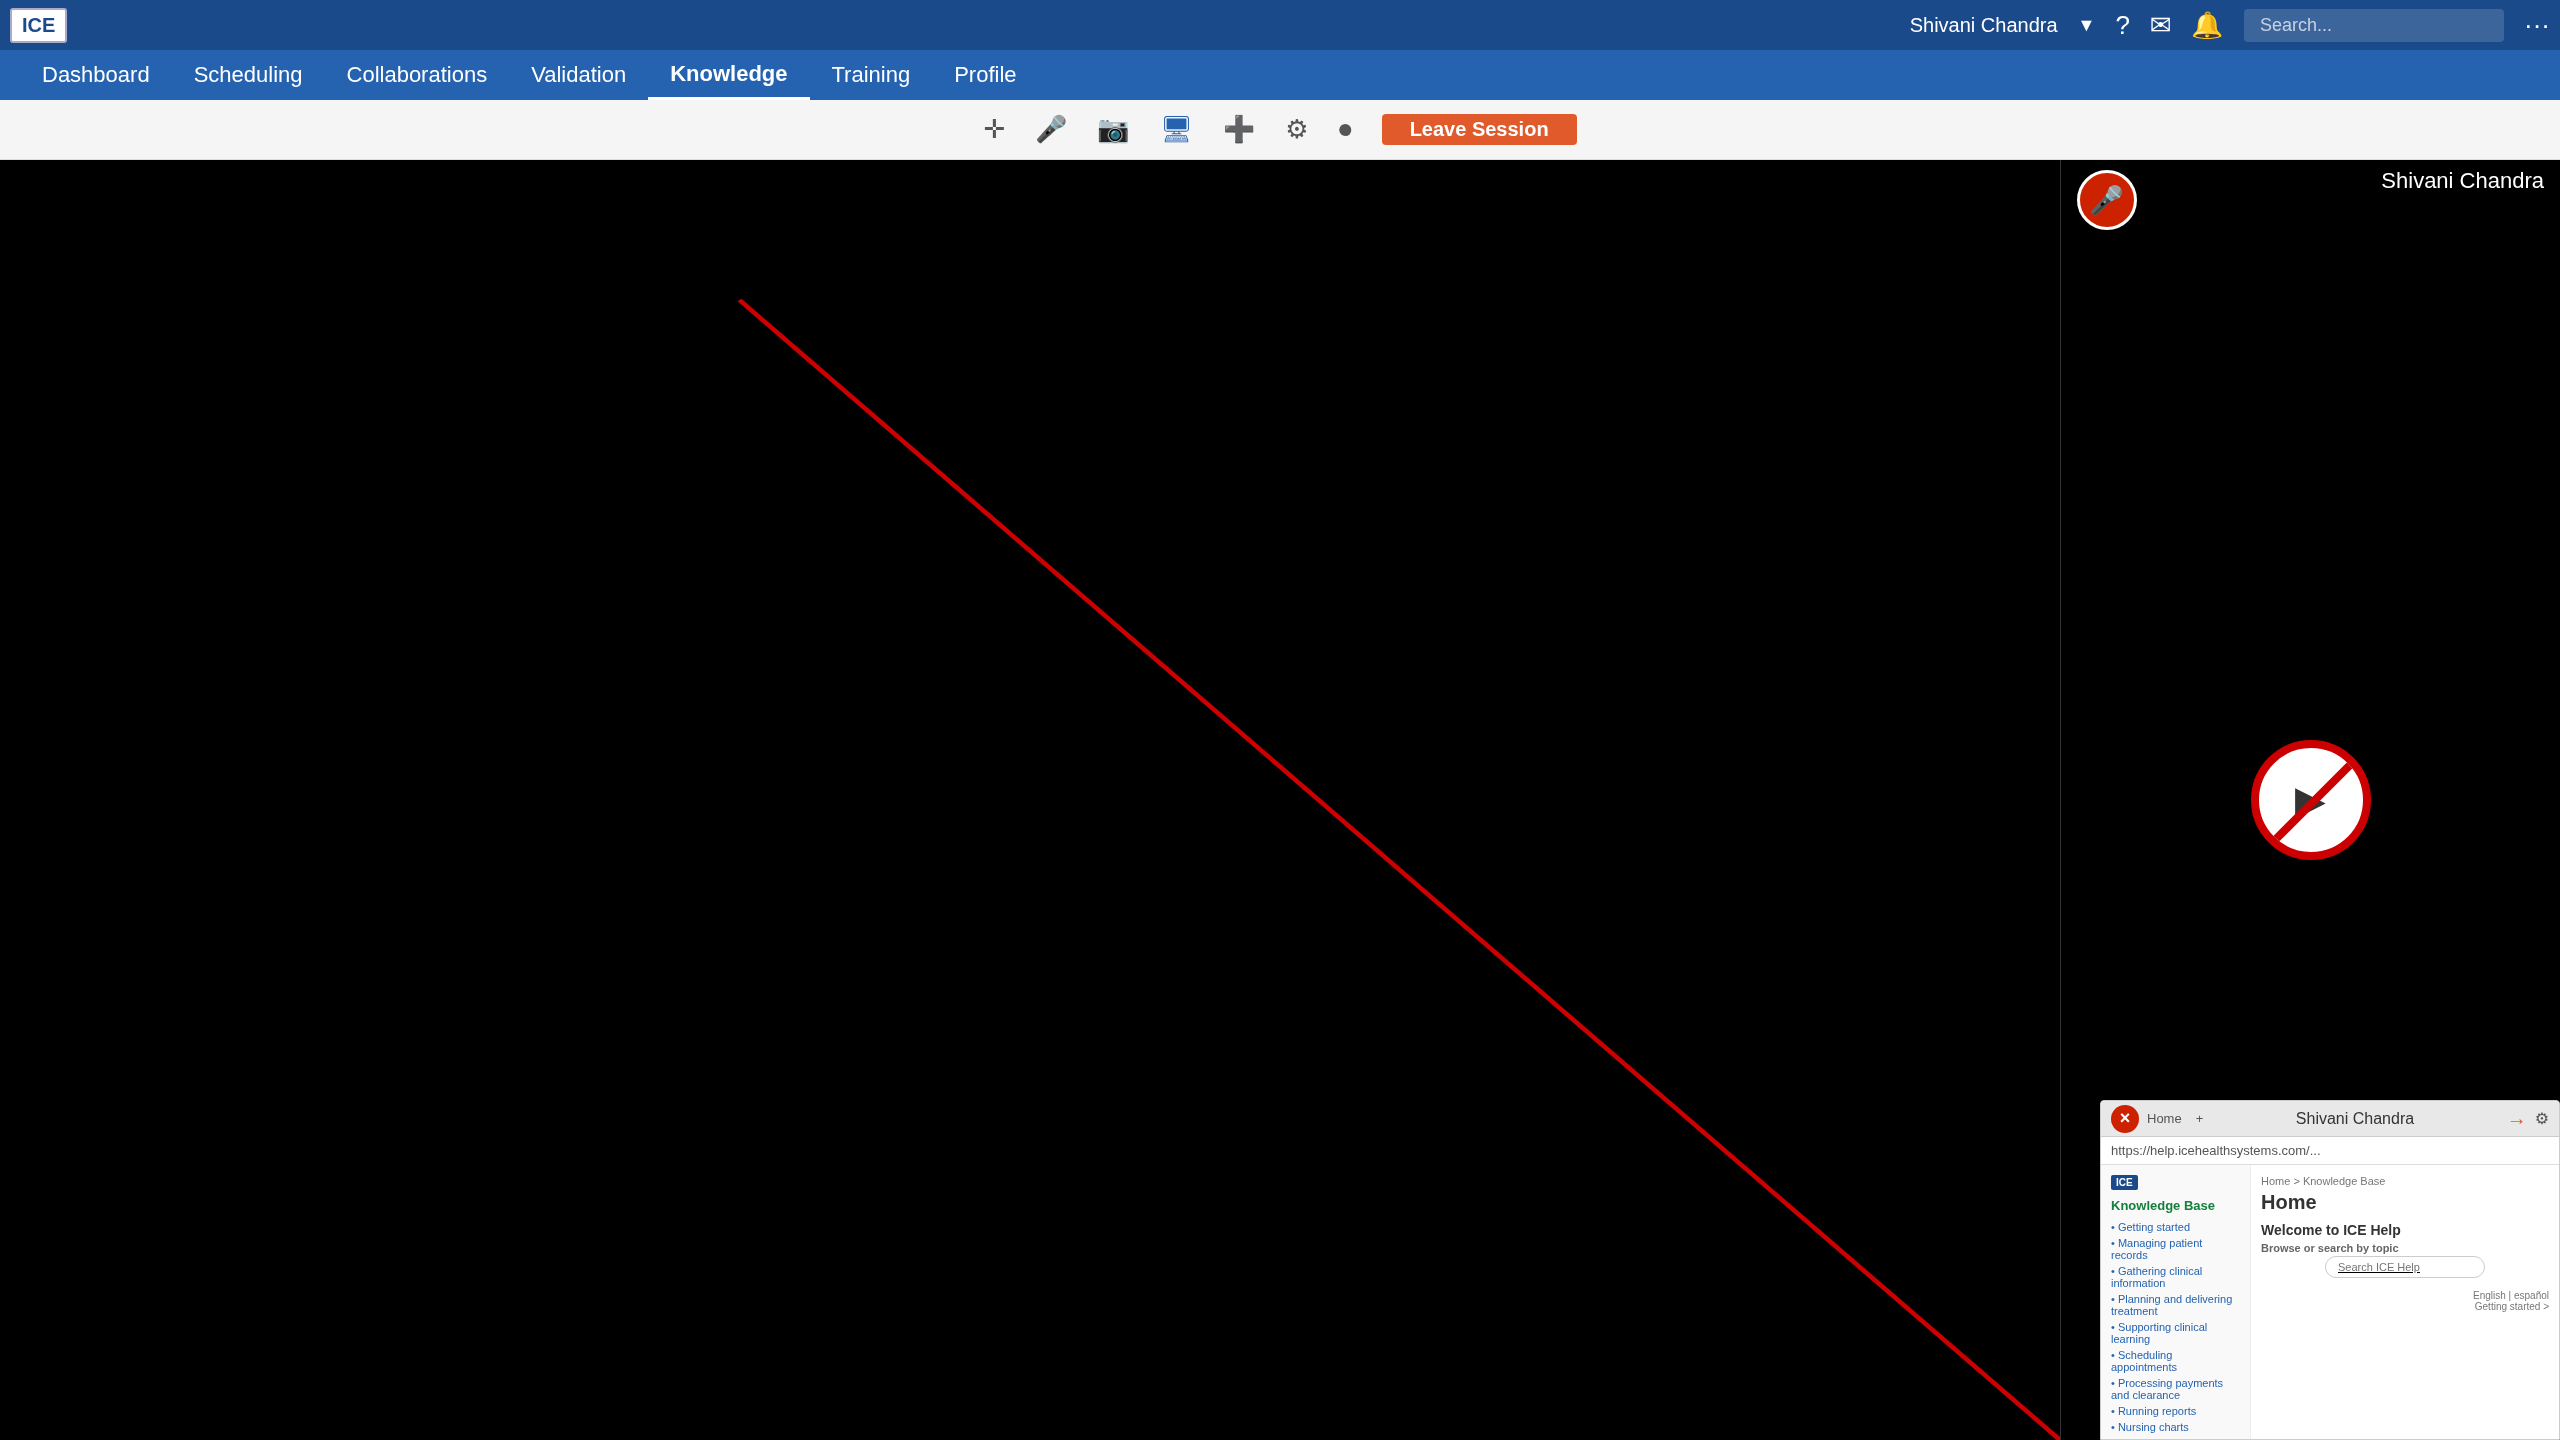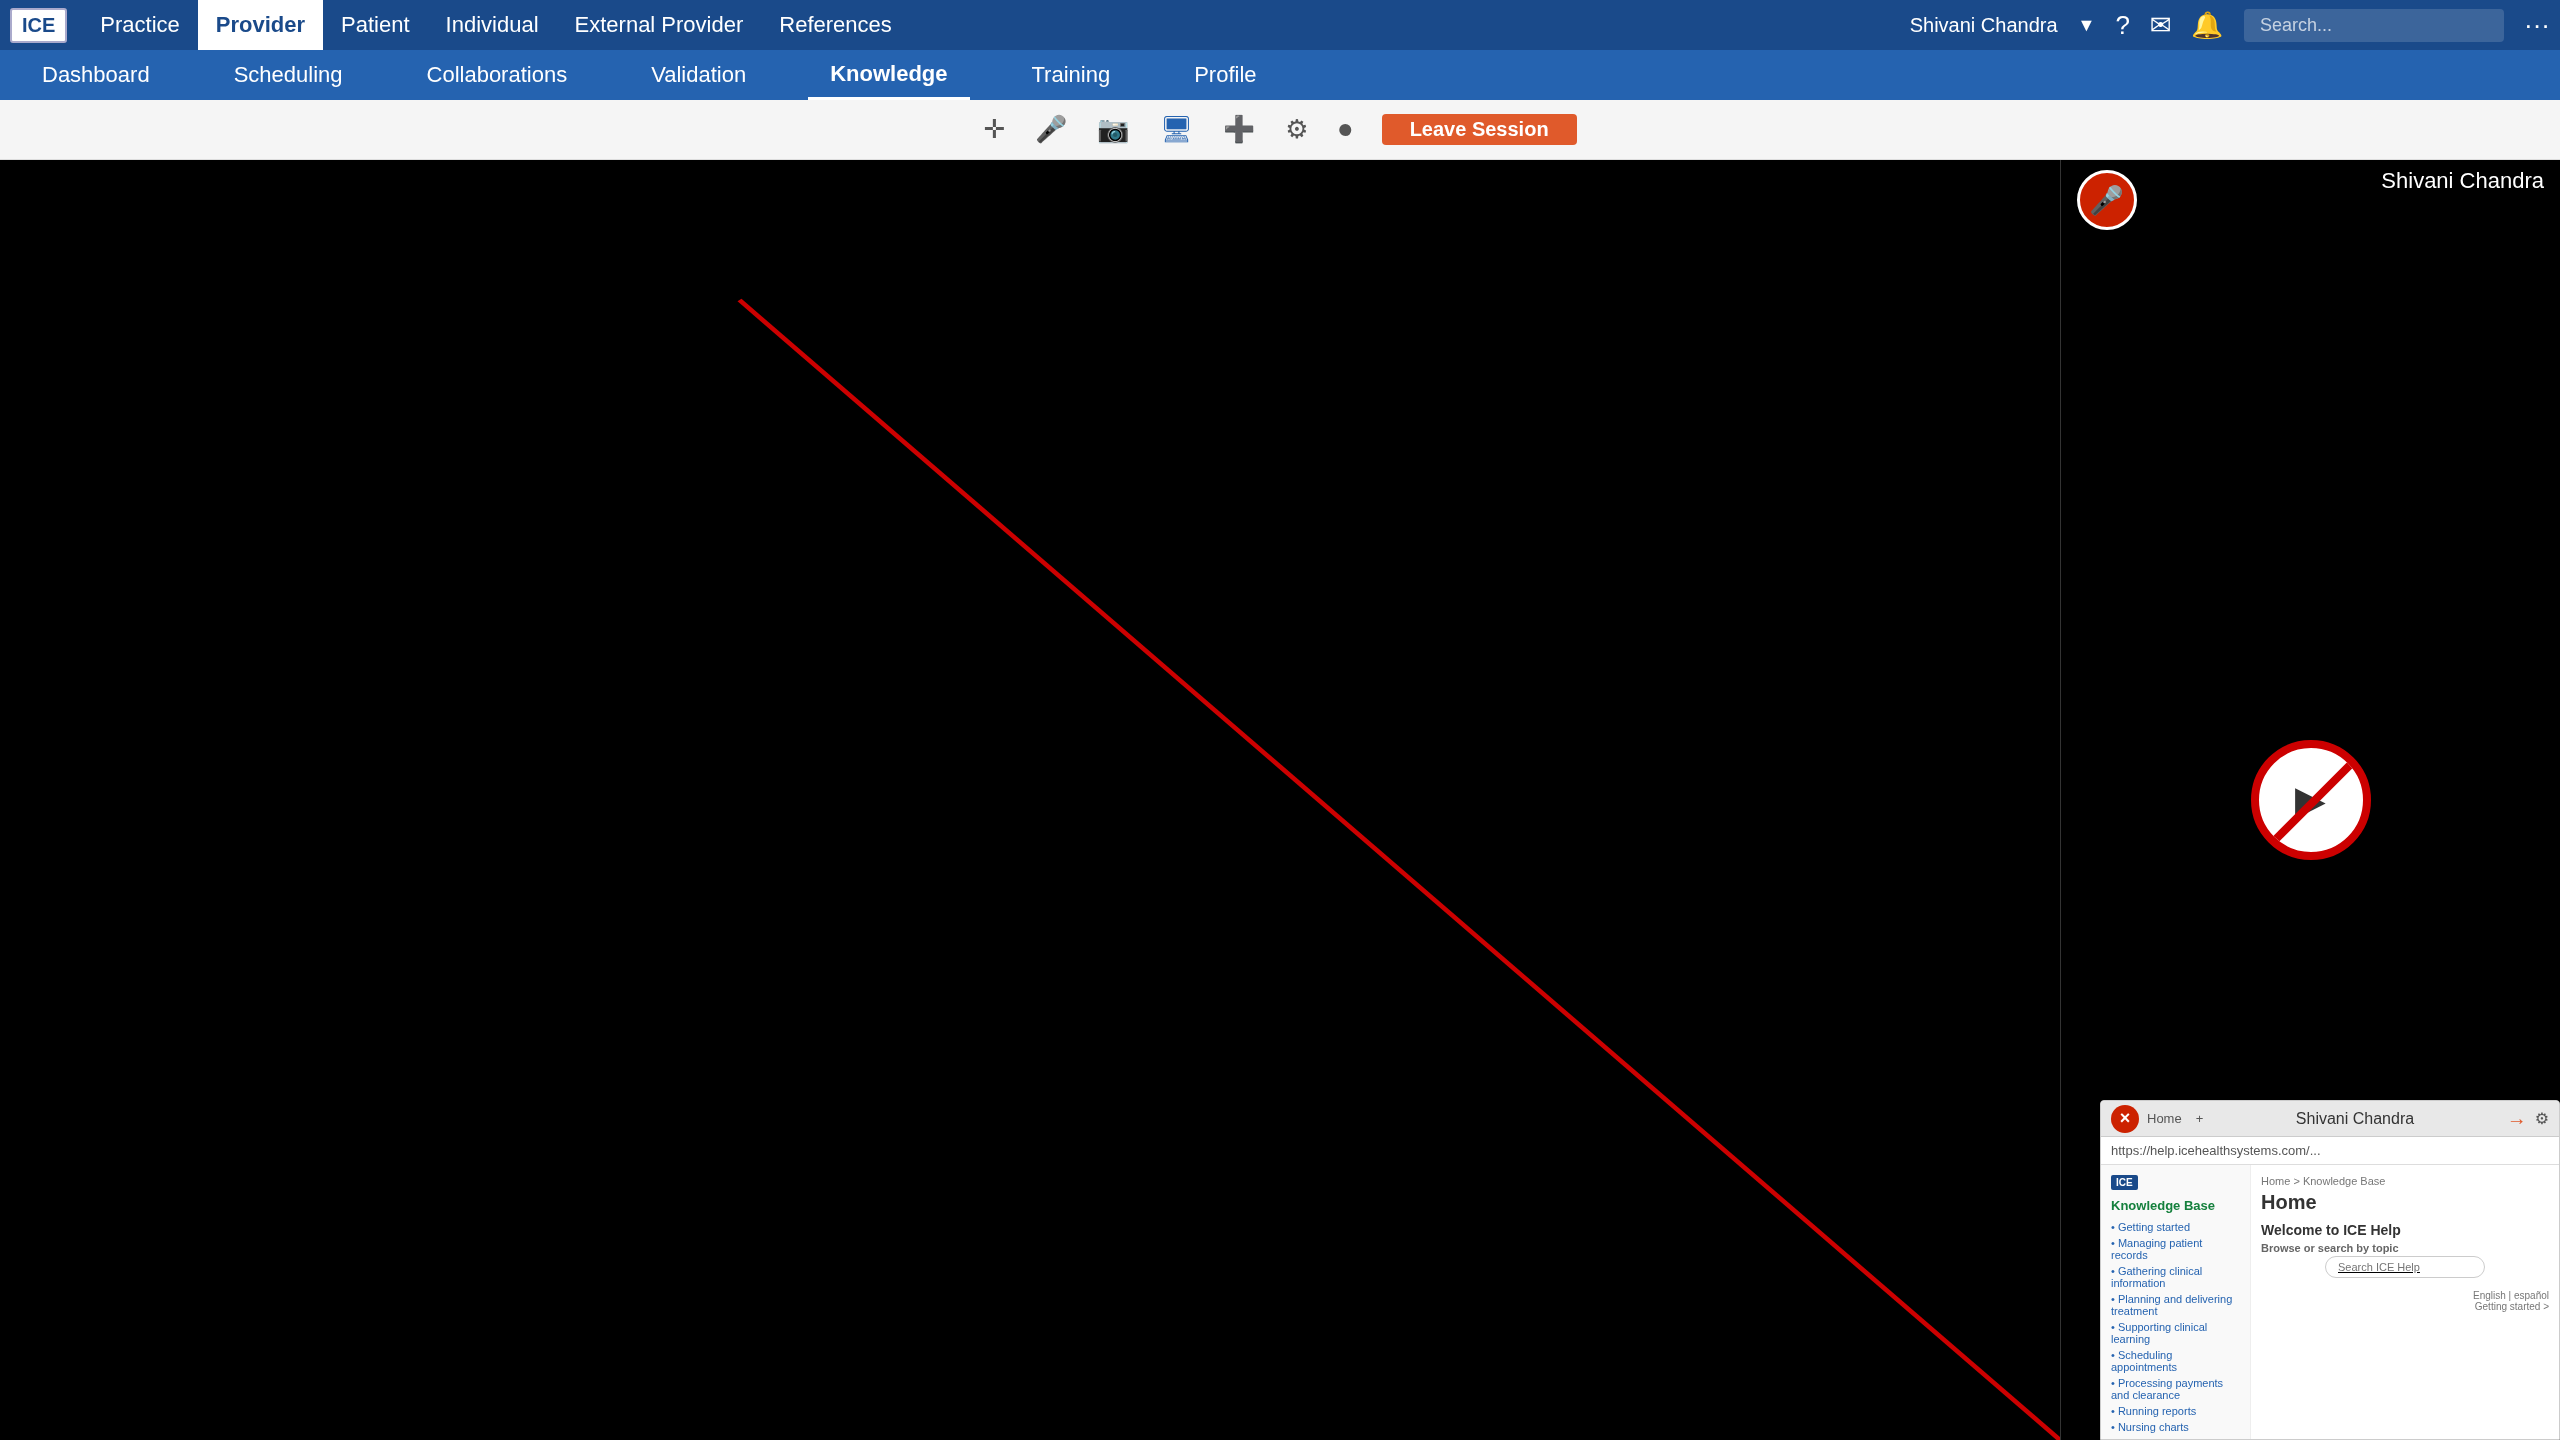--- a/index.html
+++ b/index.html
@@ -64,21 +64,20 @@
     }
     .search-box::placeholder { color: rgba(255,255,255,0.7); }
 
     
     .sub-nav {
       background: #2563b0;
       height: 50px;
       display: flex;
       align-items: center;
       padding: 0 20px;
-      gap: 40px;
     }
     .sub-nav a {
       color: white;
       text-decoration: none;
       padding: 0 22px;
       font-size: 22px;
       height: 50px;
       display: flex;
       align-items: center;
     }
@@ -352,28 +351,20 @@
       color: #777;
       text-align: right;
       margin-top: 12px;
     }
   </style>
 </head>
 <body>
 
 <div class="top-nav">
   <div class="logo">ICE</div>
-  <div class="top-nav-links">
-    <a href="#">Practice</a>
-    <a href="#" class="active">Provider</a>
-    <a href="#">Patient</a>
-    <a href="#">Individual</a>
-    <a href="#">External Provider</a>
-    <a href="#">References</a>
-  </div>
   <div class="top-nav-right">
     <span class="user-name">Shivani Chandra</span>
     <span style="color:white;font-size:18px;">▼</span>
     <span style="color:white;font-size:26px;">?</span>
     <span style="color:white;font-size:26px;">✉</span>
     <span style="color:white;font-size:26px;">🔔</span>
     <input class="search-box" type="text" placeholder="Search..." style="">
     <span style="color:white;font-size:26px;">···</span>
   </div>
 </div>

